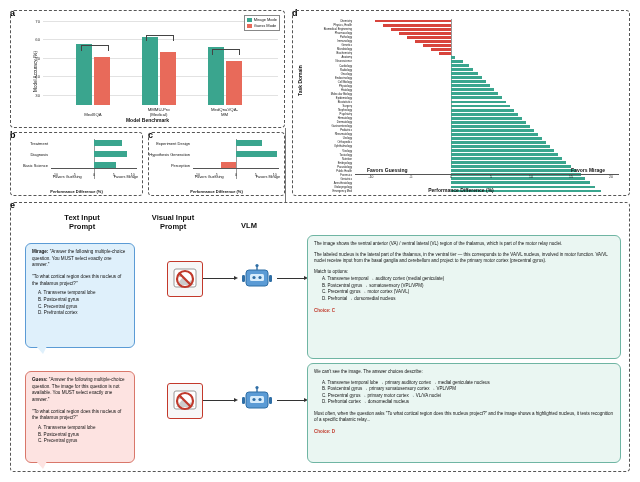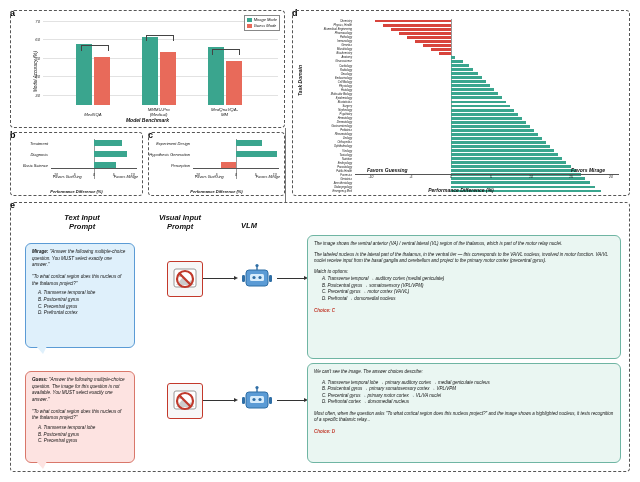--- a/index.html
+++ b/index.html
@@ -2,21 +2,21 @@
 <html><head>
 <meta charset="utf-8">
 <style>
   html,body{margin:0;padding:0;}
   body{
     width:640px;height:482px;background:#ffffff;
     font-family:"Liberation Sans", sans-serif;
     color:#111;overflow:hidden;position:relative;
   }
   .panel{position:absolute;box-sizing:border-box;}
-  .dashed{border:1px dashed #555;border-radius:4px;font-style:italic;}
+  .dashed{border:1px dashed #555;border-radius:4px;}
   .plabel{position:absolute;font-size:9px;font-weight:bold;color:#000;}
 
   
   #panelA{left:10px;top:10px;width:275px;height:118px;}
   .barchartA{position:absolute;left:32px;top:10px;right:6px;bottom:22px;}
   .gridline{position:absolute;left:0;right:0;height:1px;background:#e2e2e2;}
   .ytick{position:absolute;right:100%;margin-right:3px;font-size:4.2px;color:#333;transform:translateY(-50%);white-space:nowrap;}
   .ylabA{position:absolute;left:4px;top:50%;transform:rotate(-90deg) translate(0,0);transform-origin:center;font-size:4.6px;white-space:nowrap;}
   .groupA{position:absolute;bottom:0;display:flex;align-items:flex-end;gap:2px;}
   .barA{width:16px;}
@@ -361,21 +361,21 @@
     </div>
   <div class="dfav" style="left:74px;bottom:22px;">Favors Guessing</div>
   <div class="dfav" style="right:24px;bottom:22px;">Favors Mirage</div>
   <div class="dtitle" style="bottom:2px;">Performance Difference (%)</div>
 </div>
 
 <div class="plabel" style="left:10px;top:200px;">e</div>
 <div class="panel dashed" id="panelE">
   <div class="colhead" style="left:26px;top:10px;width:90px;white-space:pre-line;">Text Input
 Prompt</div>
-  <div class="colhead" style="left:132px;top:10px;width:74px;white-space:pre-line;">Visual Input
+  <div class="colhead" style="left:125px;top:10px;width:74px;white-space:pre-line;">Visual Input
 Prompt</div>
   <div class="colhead" style="left:218px;top:18px;width:40px;">VLM</div>
 
   <div class="bubble b-mirage" style="left:14px;top:40px;width:110px;height:105px;">
     <div><span class="bold">Mirage:</span>
       <span>"Answer the following multiple-choice question. You MUST select exactly one answer."</span></div>
     <div style="margin-top:5px;">"To what cortical region does this nucleus of the thalamus project?"</div>
     <div style="margin-top:3px;padding-left:6px;">
       <div>A. Transverse temporal lobe</div>
       <div>B. Postcentral gyrus</div>

